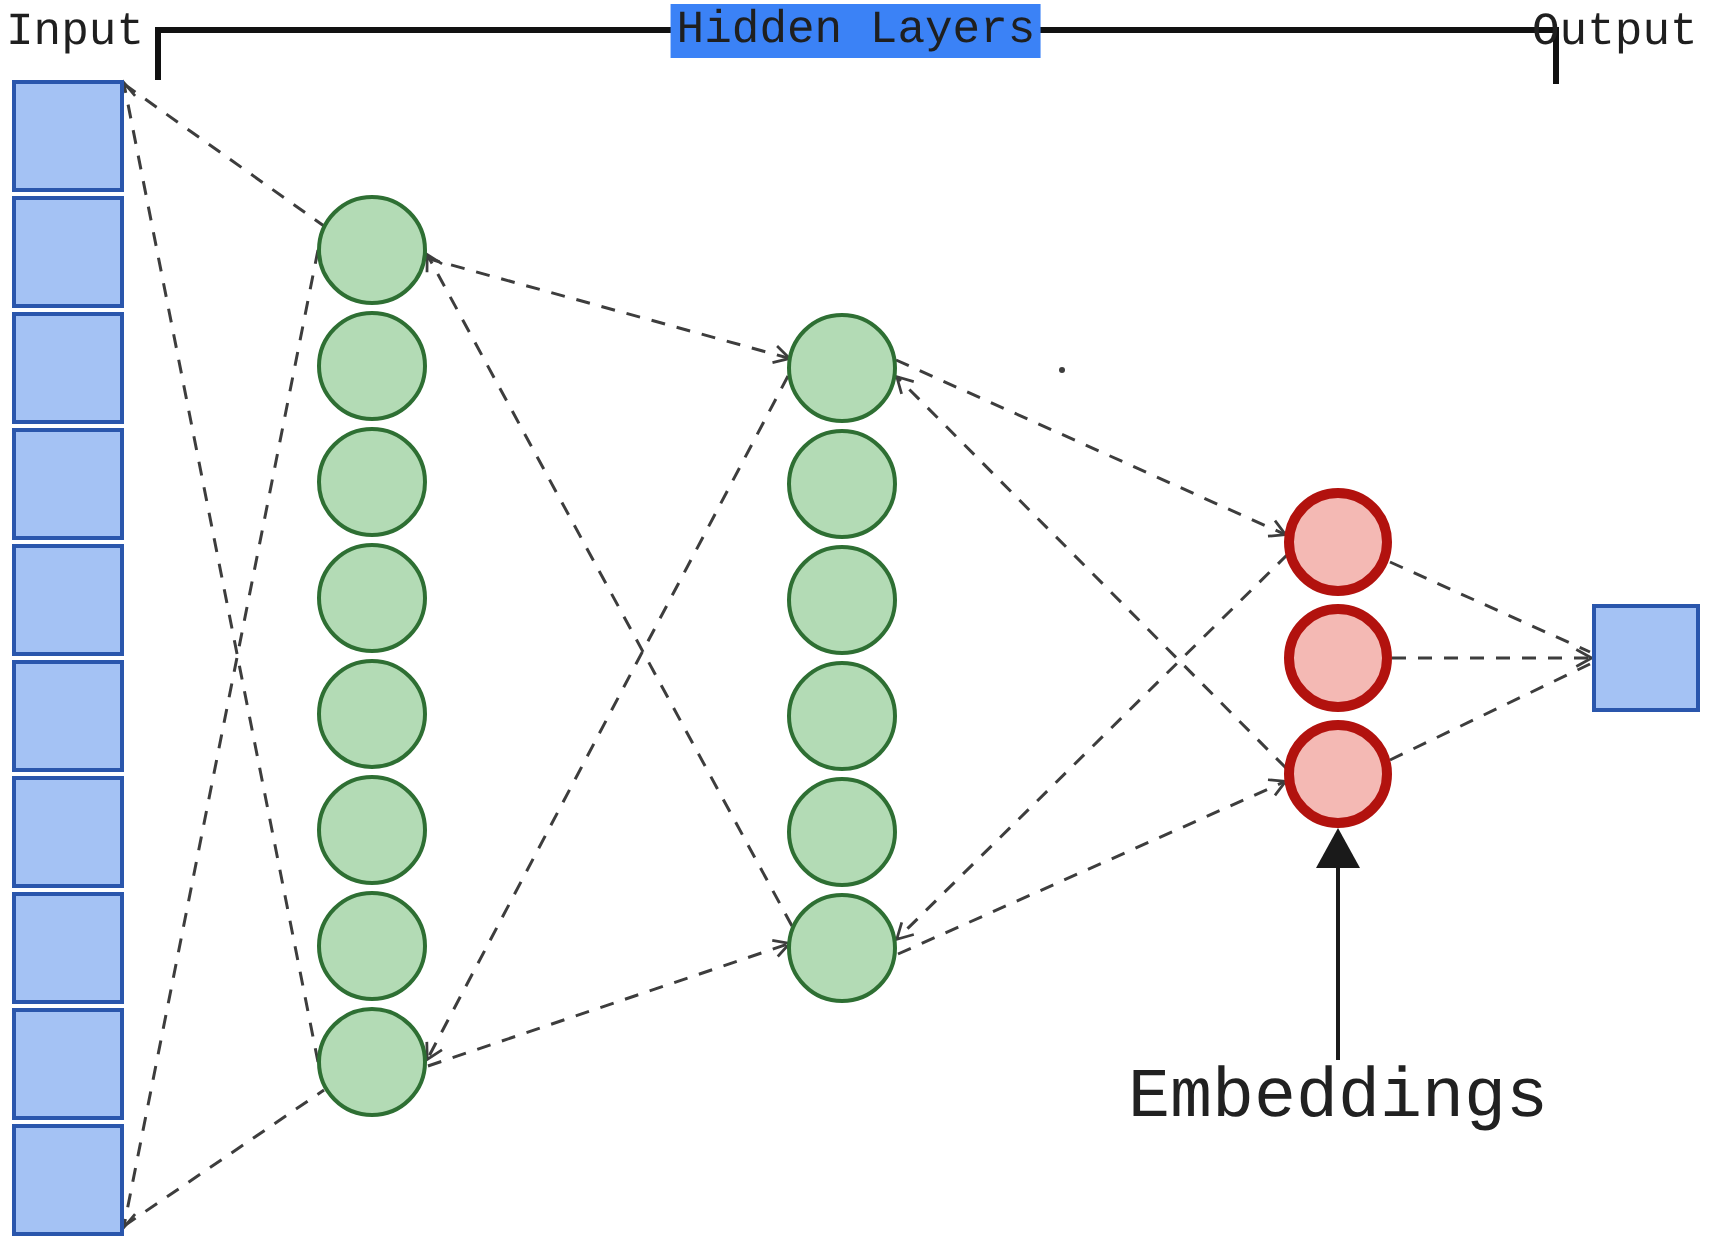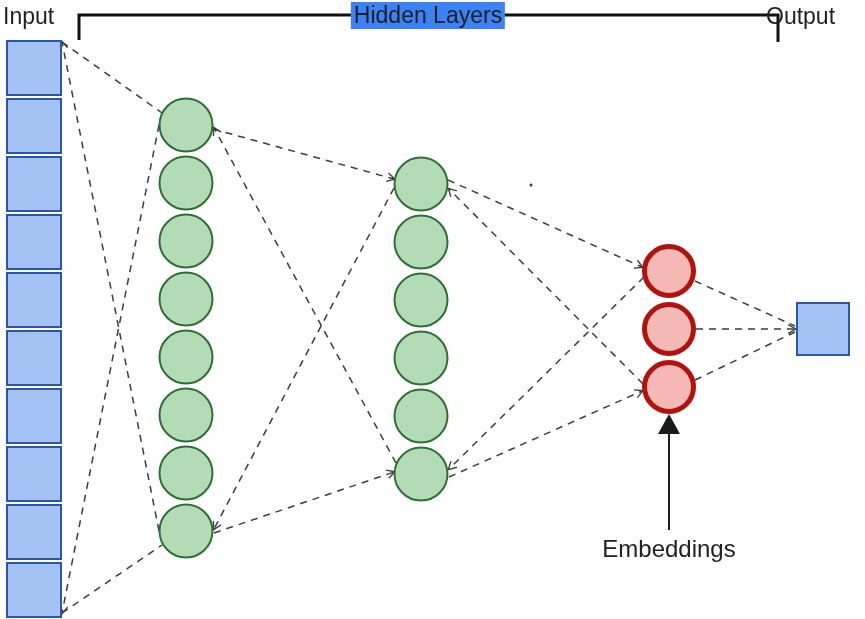--- a/index.html
+++ b/index.html
@@ -9,35 +9,35 @@
     height: 619px;
     background: #ffffff;
     font-family: "Liberation Sans", sans-serif;
     overflow: hidden;
   }
   #diagram-svg { position: absolute; left: 0; top: 0; }
   .diagram-label {
     position: absolute;
     color: #1f1f1f;
     white-space: nowrap;
-    font-family: Liberation Sans, sans-serif;
+    font-family: Liberation Mono, monospace;
   }
   #input-label  { left: 3px;  top: 3px;  font-size: 23px; line-height: 26px; }
   #output-label { left: 766px; top: 3px; font-size: 23px; line-height: 26px; }
   #hidden-layers-label {
     left: 428px; top: 2px;
     transform: translateX(-50%);
     font-size: 23px; line-height: 27px;
     background: #3b82f6;
     padding: 0 3px;
   }
   #embeddings-label {
     left: 669px; top: 529px;
     transform: translateX(-50%);
-    font-size: 24px; line-height: 40px;
+    font-size: 35px; line-height: 40px;
     color: #212121;
   }
 </style>
 </head>
 <body>
 
 <div id="stage">
   <svg id="diagram-svg" width="865" height="619" viewBox="0 0 865 619">
       <defs>
         <marker id="arrowhead" viewBox="-12 -7 14 14" refX="-1" refY="0" markerWidth="12" markerHeight="12" orient="auto" markerUnits="userSpaceOnUse">

